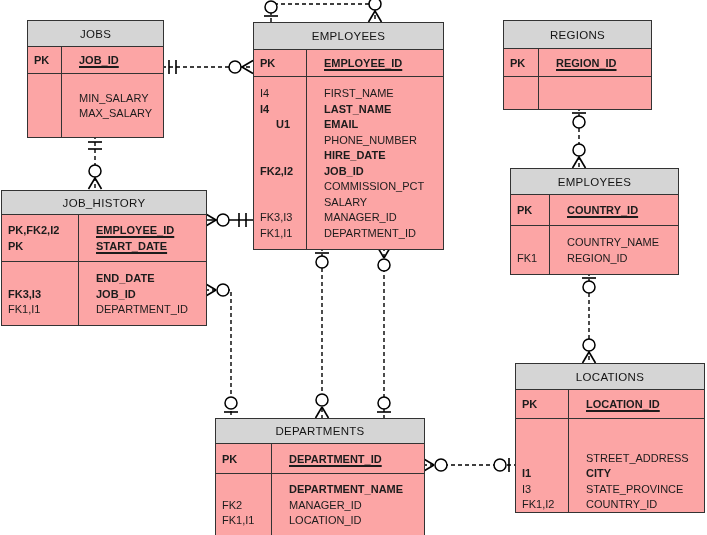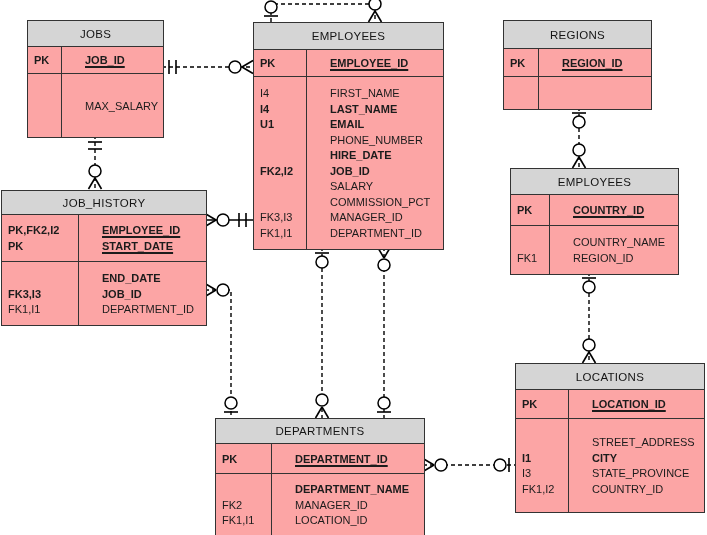--- a/index.html
+++ b/index.html
@@ -7,21 +7,21 @@
          -webkit-font-smoothing:antialiased;}
   .tbl{position:absolute;background:#fca5a5;border:1.5px solid #333333;box-sizing:content-box;z-index:2;}
   .tbl-header{display:flex;align-items:center;justify-content:center;
               background:#d5d5d5;border-bottom:1px solid #333333;
               font-size:11.5px;color:#141414;letter-spacing:.3px;}
   .sec{position:relative;display:flex;flex-direction:column;justify-content:center;box-sizing:border-box;}
   .sec.pk{border-bottom:1px solid #333333;}
   .vline{position:absolute;top:0;bottom:0;width:1px;background:#333333;}
   .row{display:flex;align-items:center;height:15.5px;font-size:11px;color:#1c1c1c;white-space:nowrap;}
   .key{flex:none;box-sizing:border-box;padding-left:6px;}
-  .field{padding-left:24px;}
+  .field{padding-left:18px;}
   .b{font-weight:bold;}
   .u{text-decoration:underline;text-decoration-thickness:1.5px;text-underline-offset:2px;}
   #rel-svg{position:absolute;left:0;top:0;z-index:1;}
   .rel-line{fill:none;stroke:#000000;stroke-width:1.4;}
   .rel-dashed{stroke-dasharray:4 3;}
   .glyph-line{stroke:#000000;stroke-width:1.6;}
   .glyph-circle{fill:#ffffff;stroke:#000000;stroke-width:1.5;}
 </style>
 </head>
 <body>
@@ -116,20 +116,24 @@
           <div class="vline" style="left: 33px;"></div>
           <div class="row">
             <span class="key b" style="width: 33px;">PK</span>
             <span class="field b u">JOB_ID</span>
           </div>
         </div>
         <div class="sec" style="height: 63px;">
           <div class="vline" style="left: 33px;"></div>
           <div class="row">
             <span class="key" style="width: 33px;"></span>
+            <span class="field">MIN_SALARY</span>
+          </div>
+          <div class="row">
+            <span class="key" style="width: 33px;"></span>
             <span class="field">MAX_SALARY</span>
           </div>
         </div>
       </div>
       <div class="tbl" style="left: 253px; top: 22px; width: 189px;">
         <div class="tbl-header" style="height: 26px;">EMPLOYEES</div>
         <div class="sec pk" style="height: 27px;">
           <div class="vline" style="left: 52px;"></div>
           <div class="row">
             <span class="key b" style="width: 52px;">PK</span>
@@ -140,42 +144,42 @@
           <div class="vline" style="left: 52px;"></div>
           <div class="row">
             <span class="key" style="width: 52px;">I4</span>
             <span class="field">FIRST_NAME</span>
           </div>
           <div class="row">
             <span class="key b" style="width: 52px;">I4</span>
             <span class="field b">LAST_NAME</span>
           </div>
           <div class="row">
-            <span class="key b" style="width: 52px;">U1</span>
+            <span class="key b" style="width: 52px; text-align: center;">U1</span>
             <span class="field b">EMAIL</span>
           </div>
           <div class="row">
             <span class="key" style="width: 52px;"></span>
             <span class="field">PHONE_NUMBER</span>
           </div>
           <div class="row">
             <span class="key" style="width: 52px;"></span>
             <span class="field b">HIRE_DATE</span>
           </div>
           <div class="row">
             <span class="key b" style="width: 52px;">FK2,I2</span>
             <span class="field b">JOB_ID</span>
           </div>
           <div class="row">
             <span class="key" style="width: 52px;"></span>
+            <span class="field">COMMISSION_PCT</span>
+          </div>
+          <div class="row">
+            <span class="key" style="width: 52px;"></span>
             <span class="field">SALARY</span>
-          </div>
-          <div class="row">
-            <span class="key" style="width: 52px;"></span>
-            <span class="field">COMMISSION_PCT</span>
           </div>
           <div class="row">
             <span class="key" style="width: 52px;">FK3,I3</span>
             <span class="field">MANAGER_ID</span>
           </div>
           <div class="row">
             <span class="key" style="width: 52px;">FK1,I1</span>
             <span class="field">DEPARTMENT_ID</span>
           </div>
         </div>
@@ -216,21 +220,21 @@
       </div>
       <div class="tbl" style="left: 515px; top: 363px; width: 188px;">
         <div class="tbl-header" style="height: 25px;">LOCATIONS</div>
         <div class="sec pk" style="height: 29px;">
           <div class="vline" style="left: 52px;"></div>
           <div class="row">
             <span class="key b" style="width: 52px;">PK</span>
             <span class="field b u">LOCATION_ID</span>
           </div>
         </div>
-        <div class="sec" style="height: 93px;">
+        <div class="sec" style="height: 93px; justify-content: flex-end;">
           <div class="vline" style="left: 52px;"></div>
           <div class="row">
             <span class="key" style="width: 52px;"></span>
             <span class="field">STREET_ADDRESS</span>
           </div>
           <div class="row">
             <span class="key b" style="width: 52px;">I1</span>
             <span class="field b">CITY</span>
           </div>
           <div class="row">

